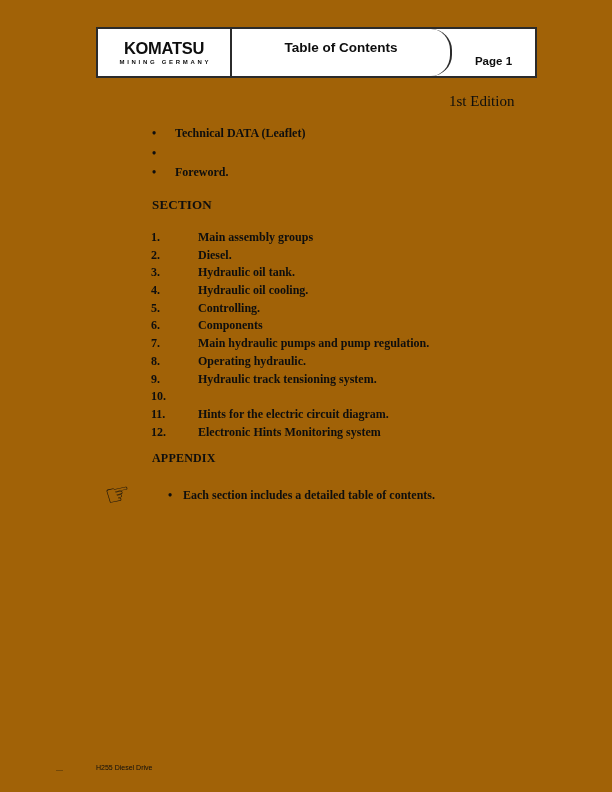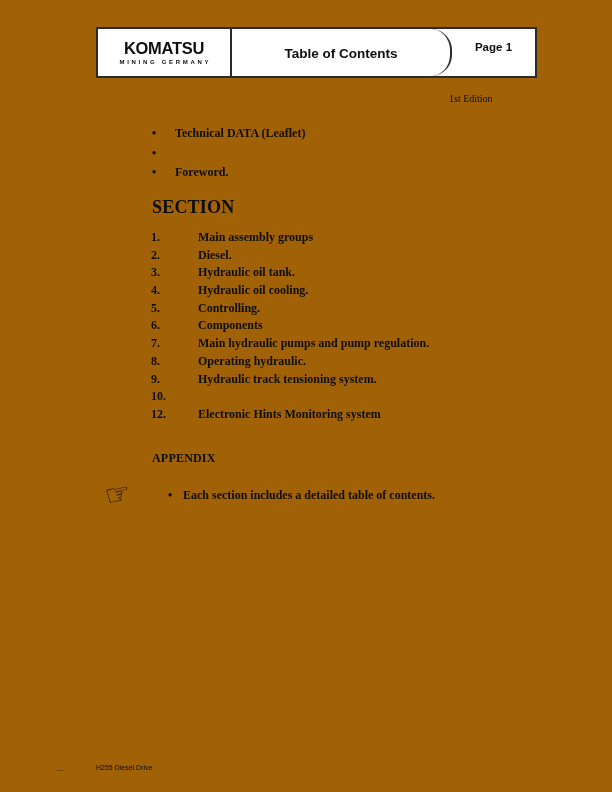--- a/index.html
+++ b/index.html
@@ -20,34 +20,34 @@
   }
   .brand{
     font-family:"Liberation Sans",sans-serif;font-weight:bold;font-size:16.5px;
     letter-spacing:-0.3px;line-height:1;transform:scaleY(1.02);
   }
   .brand-sub{
     font-family:"Liberation Sans",sans-serif;font-weight:bold;font-size:6px;
     letter-spacing:2.7px;margin-top:2px;margin-right:-2.7px;line-height:1;
   }
   .cell-title{
-    flex:1;border-right:2px solid #2b2b2b;text-align:center;padding-top:17px;
+    flex:1;border-right:2px solid #2b2b2b;text-align:center;padding-top:11px;
     font-family:"Liberation Sans",sans-serif;font-weight:bold;font-size:13.5px;border-radius:21px;
   }
   .cell-page{
-    width:83px;text-align:center;padding-top:12px;
+    width:83px;text-align:center;padding-top:26px;
     font-family:"Liberation Sans",sans-serif;font-weight:bold;font-size:11.5px;
   }
-  .edition{position:absolute;left:449px;top:93px;font-size:10px;}
+  .edition{position:absolute;left:449px;top:93px;font-size:15px;}
   
   .bullets{position:absolute;left:152px;top:126px;font-weight:bold;font-size:12px;}
   .bullet-row{height:19.6px;display:flex;align-items:baseline;}
   .bullet-dot{width:23px;}
   
-  .section-heading{position:absolute;left:152px;top:197px;font-weight:bold;font-size:18px;letter-spacing:0.2px;}
+  .section-heading{position:absolute;left:152px;top:197px;font-weight:bold;font-size:13px;letter-spacing:0.2px;}
   .toc{position:absolute;left:151px;top:230px;font-weight:bold;font-size:12px;}
   .toc-row{height:17.7px;display:flex;align-items:baseline;}
   .toc-num{width:47px;}
   
   .appendix-heading{position:absolute;left:152px;top:451px;font-weight:bold;font-size:12px;letter-spacing:0.2px;}
   .hand{
     position:absolute;left:105px;top:480px;font-size:29px;line-height:1;
     transform:rotate(-12deg);font-family:"DejaVu Sans",sans-serif;
   }
   .note{position:absolute;left:168px;top:488px;font-weight:bold;font-size:12px;display:flex;align-items:baseline;}
@@ -122,20 +122,24 @@
       <span>Operating hydraulic.</span>
     </div>
     <div class="toc-row">
       <span class="toc-num">9.</span>
       <span>Hydraulic track tensioning system.</span>
     </div>
     <div class="toc-row">
       <span class="toc-num">10.</span>
     </div>
     <div class="toc-row">
+      <span class="toc-num">11.</span>
+      <span>Hints for the electric circuit diagram.</span>
+    </div>
+    <div class="toc-row">
       <span class="toc-num">12.</span>
       <span>Electronic Hints Monitoring system</span>
     </div>
   </div>
 
   <div class="appendix-heading">APPENDIX</div>
 
   <div class="hand">☞</div>
   <div class="note">
     <span class="bullet-dot">•</span>

